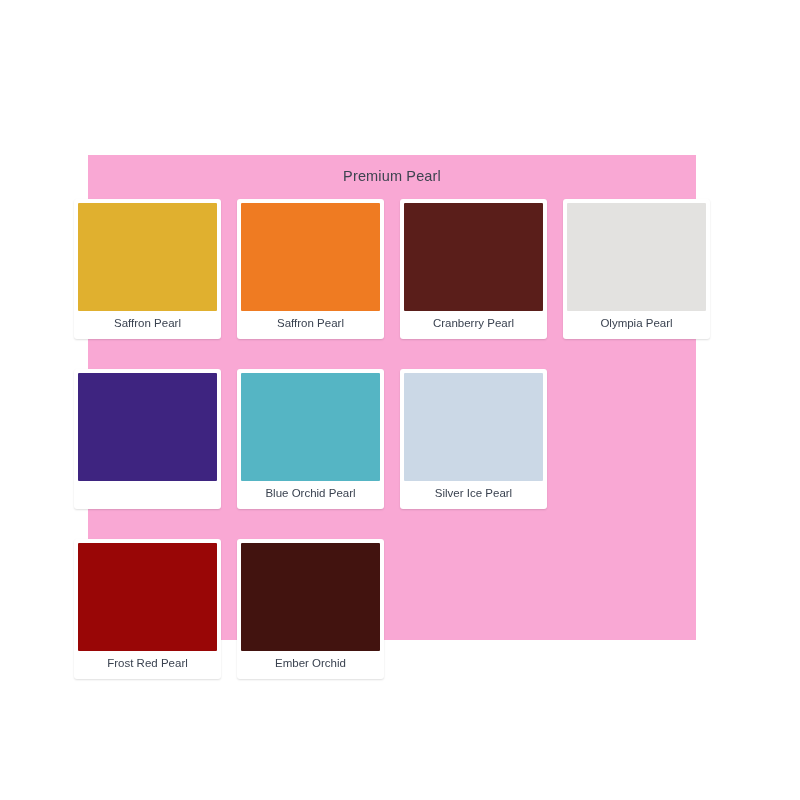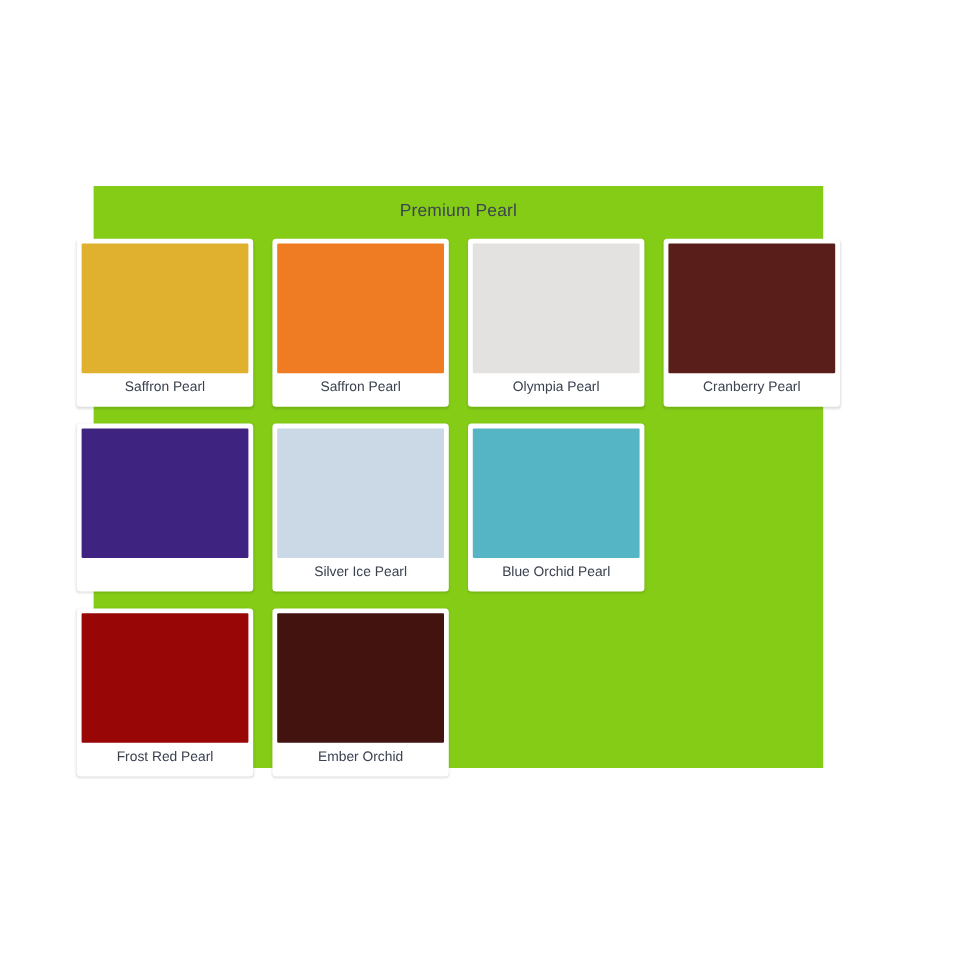--- a/index.html
+++ b/index.html
@@ -14,25 +14,25 @@
   #root {
     position: relative;
     width: 800px;
     height: 800px;
     background: #ffffff;
     overflow: hidden;
   }
 
   .palette-panel {
     position: absolute;
-    left: 78px;
+    left: 88px;
     top: 155px;
     width: 608px;
     height: 485px;
-    background: #84cc16;
+    background: #f9a8d4;
     box-sizing: border-box;
     padding: 12px 10px 14px 10px;
   }
 
   .panel-title {
     text-align: center;
     font-size: 14.5px;
     color: #3d4450;
     letter-spacing: 0.15px;
     margin: 0 0 14px 0;
@@ -40,20 +40,21 @@
     font-weight: 400;
   }
 
   .swatch-grid {
     display: grid;
     grid-template-columns: repeat(4, 147px);
     grid-auto-rows: 154px;
     column-gap: 16px;
     row-gap: 0px;
     justify-content: center;
+    gap: 16px;
   }
 
   .swatch-card {
     width: 147px;
     height: 140px;
     background: #ffffff;
     border-radius: 3px;
     box-shadow: 0 1px 2px rgba(0,0,0,0.13);
     display: flex;
     flex-direction: column;
@@ -96,37 +97,37 @@
     <div class="swatch-grid">
         <div class="swatch-card">
           <div class="swatch-color" style="background: rgb(224, 176, 47);"></div>
           <div class="swatch-label">Saffron Pearl</div>
         </div>
         <div class="swatch-card">
           <div class="swatch-color" style="background: rgb(239, 123, 34);"></div>
           <div class="swatch-label">Saffron Pearl</div>
         </div>
         <div class="swatch-card">
+          <div class="swatch-color" style="background: rgb(90, 30, 26);"></div>
+          <div class="swatch-label">Cranberry Pearl</div>
+        </div>
+        <div class="swatch-card">
           <div class="swatch-color" style="background: rgb(227, 226, 224);"></div>
           <div class="swatch-label">Olympia Pearl</div>
-        </div>
-        <div class="swatch-card">
-          <div class="swatch-color" style="background: rgb(90, 30, 26);"></div>
-          <div class="swatch-label">Cranberry Pearl</div>
         </div>
         <div class="swatch-card">
           <div class="swatch-color" style="background: rgb(62, 36, 128);"></div>
         </div>
         <div class="swatch-card">
+          <div class="swatch-color" style="background: rgb(85, 181, 196);"></div>
+          <div class="swatch-label">Blue Orchid Pearl</div>
+        </div>
+        <div class="swatch-card">
           <div class="swatch-color" style="background: rgb(203, 216, 230);"></div>
           <div class="swatch-label">Silver Ice Pearl</div>
-        </div>
-        <div class="swatch-card">
-          <div class="swatch-color" style="background: rgb(85, 181, 196);"></div>
-          <div class="swatch-label">Blue Orchid Pearl</div>
         </div>
         <div class="swatch-card empty"></div>
         <div class="swatch-card">
           <div class="swatch-color" style="background: rgb(153, 6, 6);"></div>
           <div class="swatch-label">Frost Red Pearl</div>
         </div>
         <div class="swatch-card">
           <div class="swatch-color" style="background: rgb(66, 19, 15);"></div>
           <div class="swatch-label">Ember Orchid</div>
         </div>

